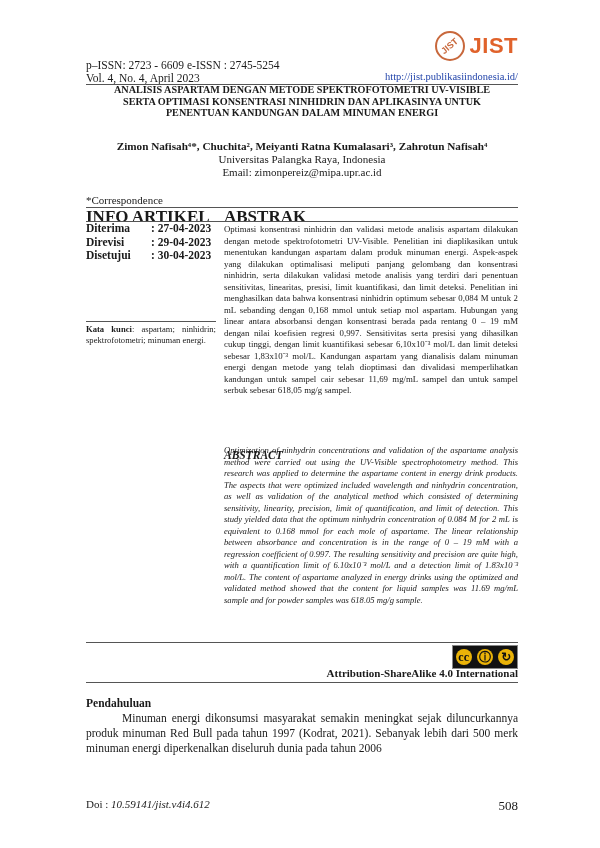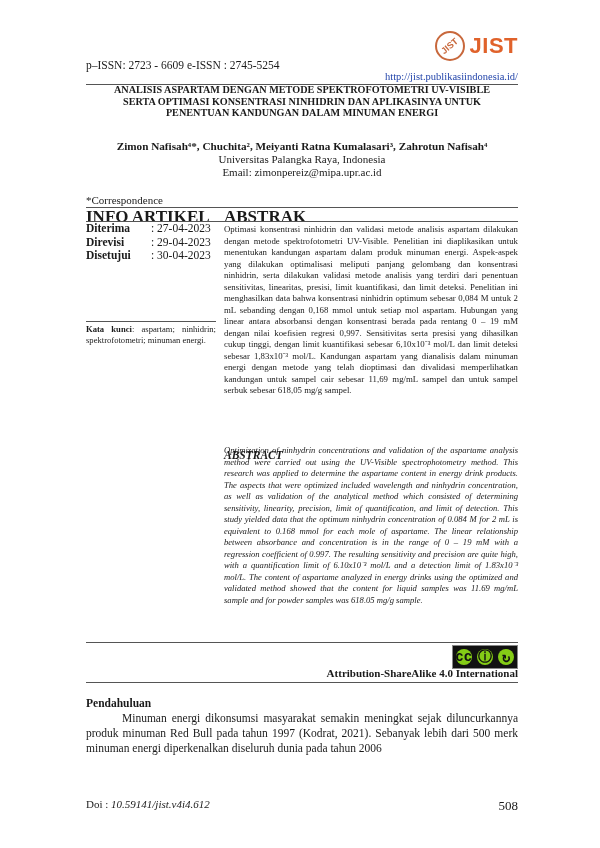--- a/index.html
+++ b/index.html
@@ -13,43 +13,44 @@
   .url { position:absolute; right:0; top:71px; font-size:10.5px; color:#2244aa; }
   .title { position:absolute; left:0; right:0; top:84px; text-align:center; font-weight:bold; font-size:10.2px; line-height:11.5px; }
   .authors { position:absolute; left:0; right:0; top:140px; text-align:center; font-weight:bold; font-size:11.2px; }
   .affil { position:absolute; left:0; right:0; top:153px; text-align:center; font-size:11px; line-height:13px; }
   .corr { position:absolute; left:0; top:194px; font-size:11px; }
   .rule { position:absolute; left:0; right:0; height:1px; background:#555; }
   .col-head { position:absolute; top:207px; font-weight:bold; font-size:17px; }
   .dates { position:absolute; left:0; top:222px; font-weight:bold; font-size:11.5px; line-height:13.5px; }
   .dates .row { display:flex; }
   .dates .lbl { width:65px; }
-  .dates .val { font-weight:normal;text-align:center; }
+  .dates .val { font-weight:bold;text-align:center; }
   .kata { position:absolute; left:0; width:130px; top:324px; font-size:8.6px; line-height:10.5px; text-align:justify; }
   .keywords { position:absolute; left:0; width:130px; top:455px; font-size:8.6px; line-height:10.5px; font-style:italic; }
   .abstrak { position:absolute; left:138px; width:294px; top:224px; font-size:8.8px; line-height:11.5px; text-align:justify; }
   .abstract-head { position:absolute; left:138px; top:449px; font-weight:bold; font-style:italic; font-size:11.5px; }
   .abstract { position:absolute; left:138px; width:294px; top:445px; font-size:8.6px; line-height:11.5px; text-align:justify; font-style:italic; }
   .cc { position:absolute; right:0; top:645px; width:64px; height:22px; background:#111; border:1px solid #888; display:flex; align-items:center; justify-content:space-around; }
-  .cc .c { width:16px; height:16px; border-radius:50%; background:#84cc16; color:#111; font-family:Liberation Mono, monospace; font-weight:bold; font-size:14px; display:flex; align-items:center; justify-content:center; }
+  .cc .c { width:16px; height:16px; border-radius:50%; background:#eab308; color:#111; font-family:Liberation Serif, serif; font-weight:bold; font-size:12px; display:flex; align-items:center; justify-content:center; }
   .cc-label { position:absolute; right:0; top:667px; font-weight:bold; font-size:11px; }
   .section { position:absolute; left:0; top:697px; font-weight:bold; font-size:11.5px; }
   .body-text { position:absolute; left:0; width:432px; top:711px; font-size:11.5px; line-height:15px; text-align:justify; }
   .body-text .indent { display:inline-block; width:36px; }
   .doi { position:absolute; left:0; top:798px; font-size:11px; }
   .doi i { font-style:italic; }
   .pageno { position:absolute; right:0; top:798px; font-size:13px;margin-left:18px; }
 </style>
 </head>
 <body>
 
 <div class="page">
 
   <div class="hdr-left">
     <div>p–ISSN: 2723 - 6609  e-ISSN : 2745-5254</div>
+    <div>Vol. 4, No. 4, April 2023</div>
   </div>
 
   <div class="logo">
     <div class="logo-circle">
         <span>JIST</span>
       </div>
     <div class="logo-text">JIST</div>
   </div>
   <div class="url">http://jist.publikasiindonesia.id/</div>
 

